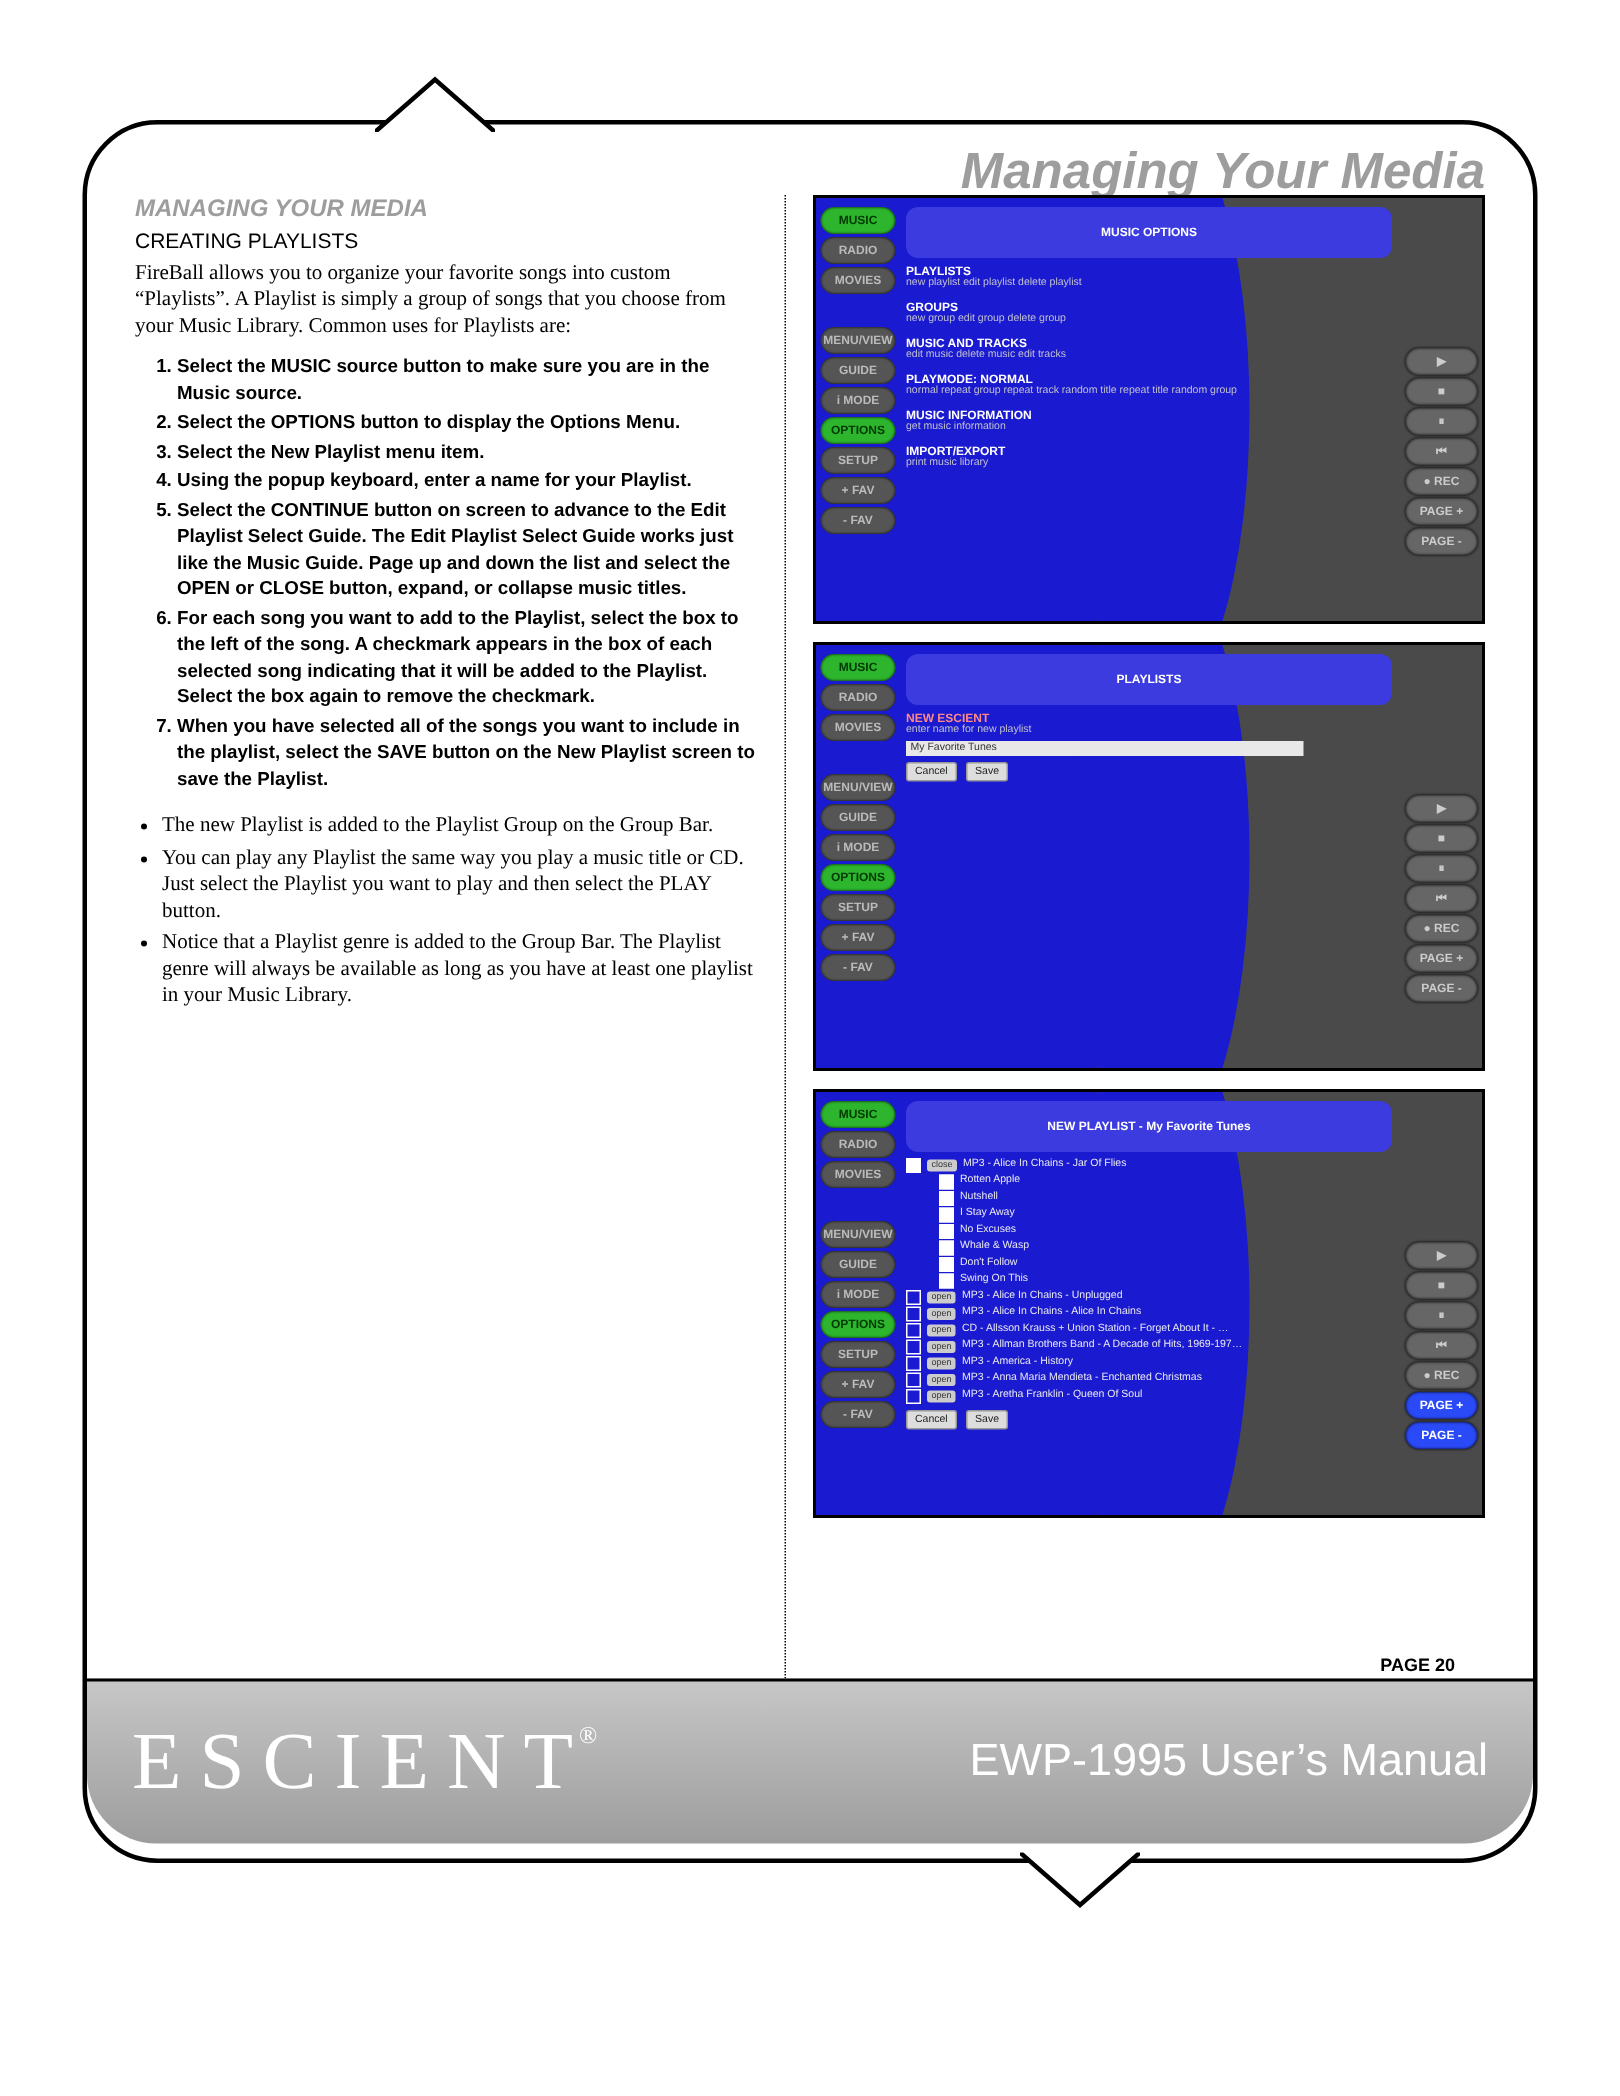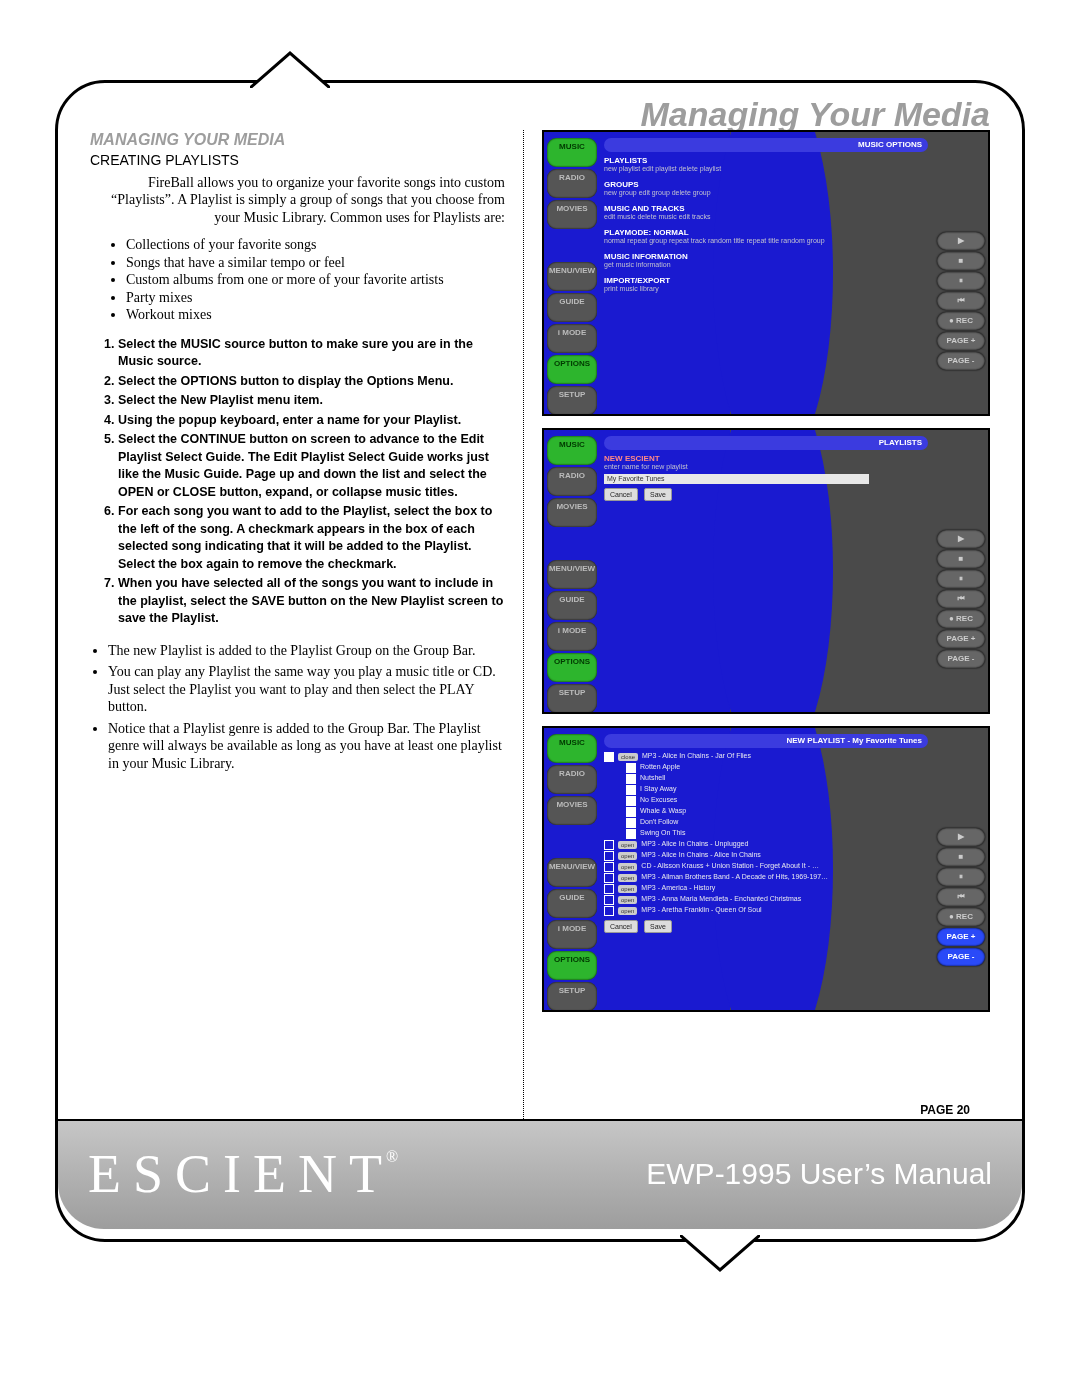--- a/index.html
+++ b/index.html
@@ -16,46 +16,46 @@
   
   .content{position:absolute;left:90px;top:130px;right:90px;bottom:200px;display:flex;gap:18px;}
   .left-col{width:415px;font-size:14px;line-height:1.25;}
   .divider{width:0;border-left:1px dotted #000;align-self:stretch;}
   .right-col{flex:1;display:flex;flex-direction:column;gap:12px;}
   .chapter-title{position:absolute;right:90px;top:95px;font-family:Arial,Helvetica,sans-serif;
                  font-style:italic;font-weight:bold;font-size:34px;color:#9d9d9d;}
   .section-hdr{font-family:Arial,Helvetica,sans-serif;font-style:italic;font-weight:bold;
                font-size:16px;color:#9d9d9d;margin-bottom:2px;}
   .subsection{font-family:Arial,Helvetica,sans-serif;font-weight:normal;font-size:14px;margin-bottom:4px;}
-  .para{margin-bottom:10px;text-align:right;}
+  .para{margin-bottom:10px;}
   ul.bullets{margin:0 0 12px 36px;padding:0;}
   ul.bullets li{margin:0;}
   .bold-block{font-family:Arial,Helvetica,sans-serif;font-weight:bold;font-size:12.5px;line-height:1.4;}
   ol.steps{margin:2px 0 14px 28px;padding:0;}
   ol.steps li{margin-bottom:2px;}
   ul.notes{margin:0 0 0 18px;padding:0;font-size:14px;}
   ul.notes li{margin-bottom:4px;}
   
   .shot{position:relative;height:282px;border:2px solid #000;
         background:linear-gradient(90deg,#1a1ad0 0,#1a1ad0 42%,#4a4a4a 42%,#4a4a4a 100%);
         overflow:hidden;}
   .shot .curve{position:absolute;left:38%;top:-20%;width:120px;height:140%;
                background:#1a1ad0;border-radius:50%;}
   .sidebuttons{position:absolute;left:3px;top:6px;width:50px;display:flex;flex-direction:column;gap:2px;}
-  .sbtn{height:29px;border-radius:9px;background:#555;color:#bbb;font:bold 8px/18px Arial;text-align:center;
+  .sbtn{height:18px;border-radius:9px;background:#555;color:#bbb;font:bold 8px/18px Arial;text-align:center;
         box-shadow:inset 0 0 2px #000;}
   .sbtn.green{background:#2db52d;color:#003a00;}
   .sbtn.spacer{background:transparent;box-shadow:none;}
   .rbuttons{position:absolute;right:3px;top:100px;width:48px;display:flex;flex-direction:column;gap:2px;}
   .rbtn{height:18px;border-radius:9px;background:#666;color:#ccc;font:bold 8px/18px Arial;text-align:center;
         box-shadow:inset 0 0 2px #000,0 0 2px #000;}
   .rbtn.blue{background:#2a4af8;color:#fff;}
   .panel{position:absolute;left:60px;top:6px;right:60px;bottom:6px;color:#e8e8f0;
          font:8px/1.2 Arial,Helvetica,sans-serif;}
-  .panel .topbar{background:#3b3bdf;border-radius:8px;padding:2px 6px;text-align:right;color:#fff;
+  .panel .topbar{background:#3b3bdf;border-radius:8px;padding:12px 6px;text-align:center;color:#fff;
                  font-weight:bold;font-size:8px;margin-bottom:4px;}
   .panel .grp{margin-bottom:6px;}
   .panel .gtitle{color:#fff;font-weight:bold;font-size:8px;}
   .panel .gsub{color:#c0c0d0;font-size:7px;}
   .inputline{background:#e8e8e8;color:#333;padding:1px 3px;margin:2px 0;font-size:7px;width:80%;}
   .mini-btn{display:inline-block;background:#ddd;color:#222;font:7px/1 Arial;padding:2px 5px;
             border:1px solid #999;border-radius:2px;margin-right:4px;}
   .tracklist{margin-top:4px;}
   .trk{display:flex;align-items:center;gap:4px;margin:1px 0;color:#e8e8f0;font-size:7px;}
   .chk{width:8px;height:8px;border:1px solid #fff;display:inline-block;}
@@ -91,27 +91,20 @@
       </svg>
   </div>
 
   <div class="chapter-title">Managing Your Media</div>
 
   <div class="content">
     <div class="left-col">
       <div class="section-hdr">MANAGING YOUR MEDIA</div>
       <div class="subsection">CREATING PLAYLISTS</div>
       <div class="para">FireBall allows you to organize your favorite songs into custom “Playlists”. A Playlist is simply a group of songs that you choose from your Music Library. Common uses for Playlists are:</div>
-      <ul class="bullets">
-        <li>Collections of your favorite songs</li>
-        <li>Songs that have a similar tempo or feel</li>
-        <li>Custom albums from one or more of your favorite artists</li>
-        <li>Party mixes</li>
-        <li>Workout mixes</li>
-      </ul>
       <div class="bold-block">
         <ol class="steps">
           <li>Select the MUSIC source button to make sure you are in the Music source.</li>
           <li>Select the OPTIONS button to display the Options Menu.</li>
           <li>Select the New Playlist menu item.</li>
           <li>Using the popup keyboard, enter a name for your Playlist.</li>
           <li>Select the CONTINUE button on screen to advance to the Edit Playlist Select Guide. The Edit Playlist Select Guide works just like the Music Guide. Page up and down the list and select the OPEN or CLOSE button, expand, or collapse music titles.</li>
           <li>For each song you want to add to the Playlist, select the box to the left of the song. A checkmark appears in the box of each selected song indicating that it will be added to the Playlist. Select the box again to remove the checkmark.</li>
           <li>When you have selected all of the songs you want to include in the playlist, select the SAVE button on the New Playlist screen to save the Playlist.</li>
         </ol>

